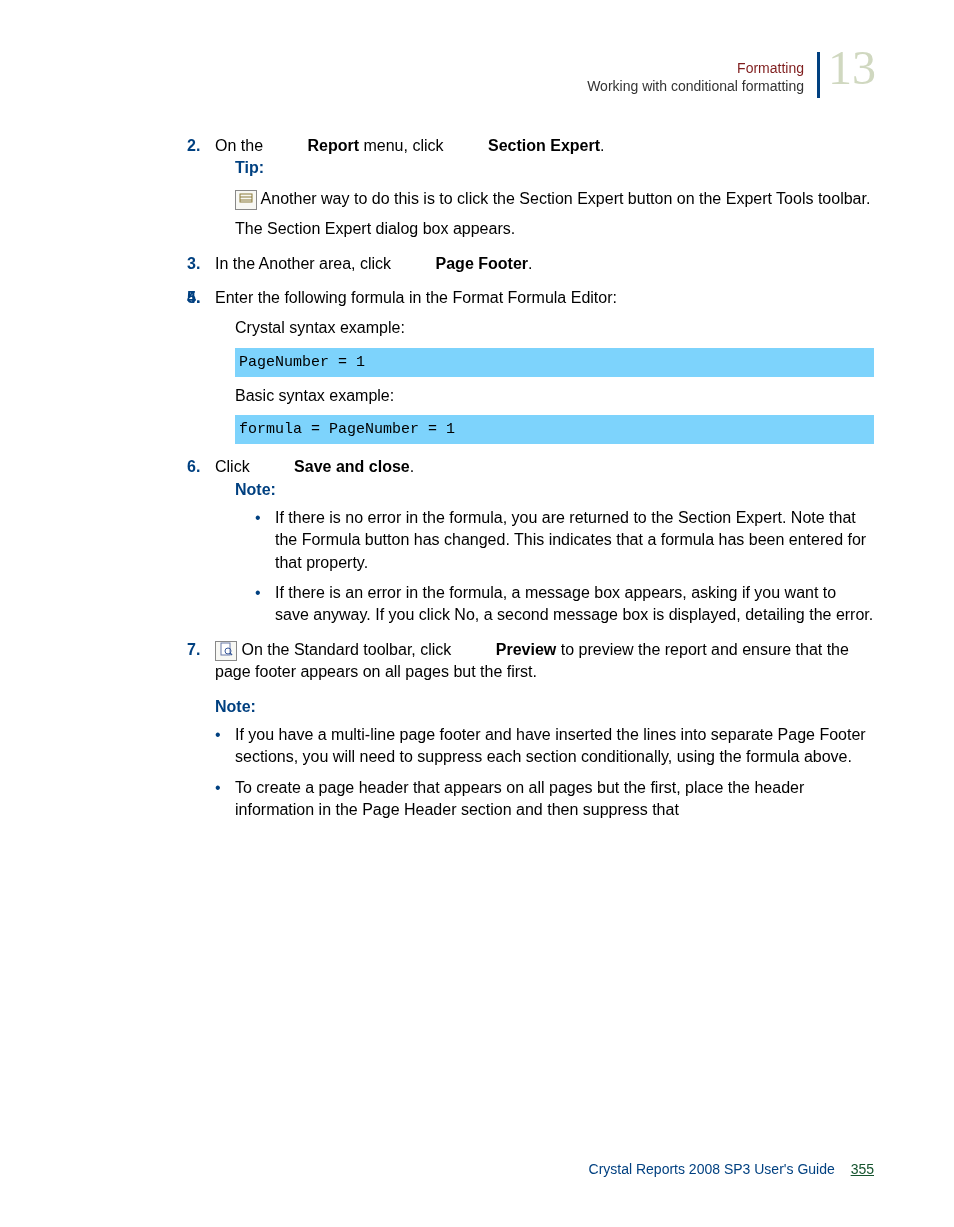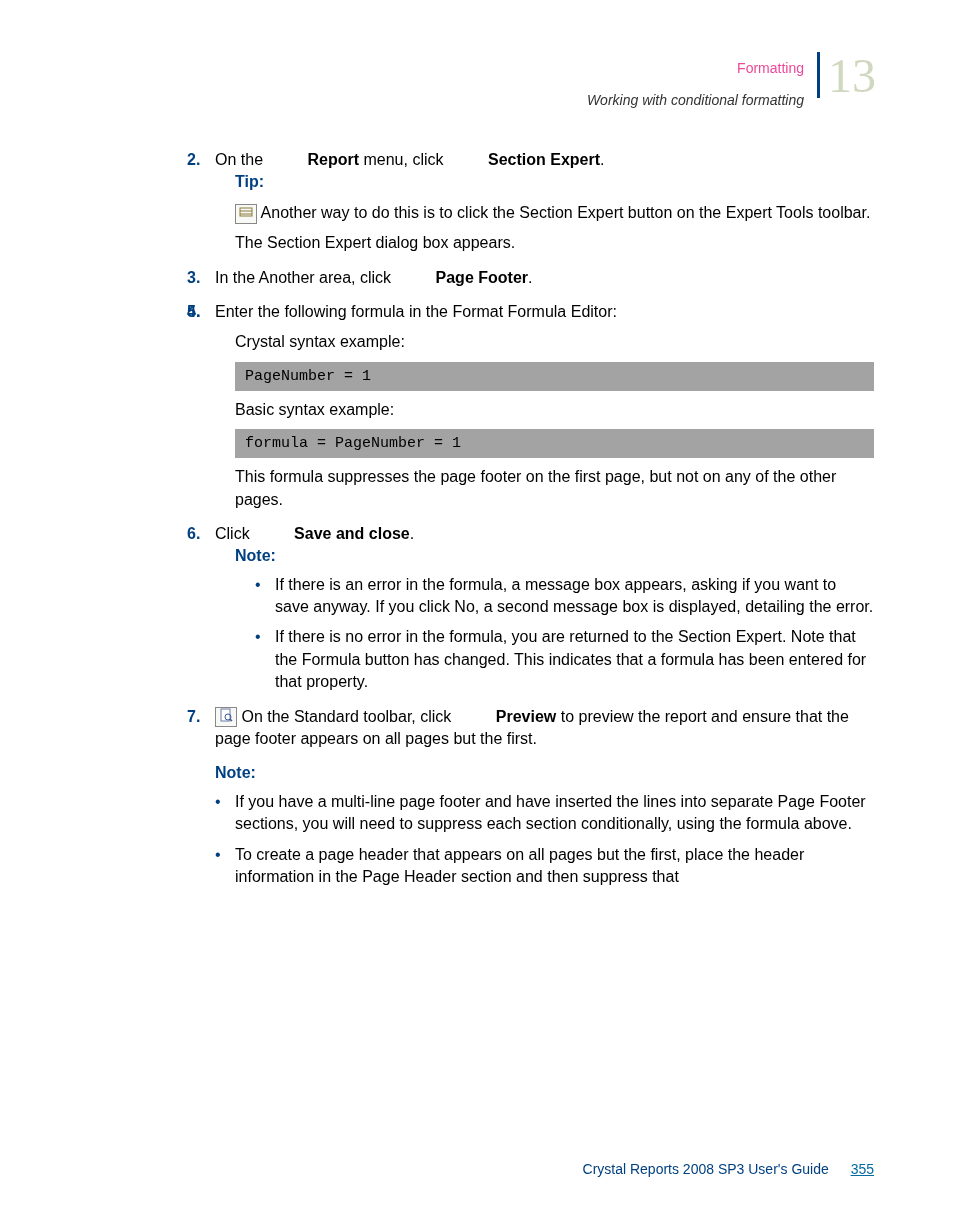--- a/index.html
+++ b/index.html
@@ -13,36 +13,35 @@
     position: relative;
   }
   .page {
     padding: 60px 80px 40px 80px;
   }
   .header {
     text-align: right;
     margin-bottom: 40px;
   }
   .header-line1 {
-    color: #ec4899;
+    color: #7f1d1d;
     font-size: 14px;
   }
   .header-line2 {
     color: #333;
-    font-style: italic;
     font-size: 14px;
-    margin-top: 16px;
+    margin-top: 2px;
     display: inline-block;
   }
   .chapter-num {
     color: #d0d8c0;
     font-size: 48px;
     font-weight: normal;
     position: absolute;
-    top: 48px;
+    top: 40px;
     right: 78px;
     font-family: "Times New Roman", serif;
   }
   .chapter-bar {
     position: absolute;
     top: 52px;
     right: 134px;
     width: 3px;
     height: 46px;
     background: #004080;
@@ -79,24 +78,24 @@
     width: 22px;
     height: 20px;
     border: 1px solid #888;
     background: #f8f8f4;
     vertical-align: middle;
     text-align: center;
     line-height: 18px;
     font-size: 12px;
   }
   .code-block {
-    background: #a3a3a3;
+    background: #7dd3fc;
     font-family: "Courier New", monospace;
     font-size: 15px;
-    padding: 4px 10px;
+    padding: 4px 4px;
     margin: 8px 0;
   }
   .para {
     margin: 8px 0;
   }
   .bullet-list {
     list-style: none;
     padding: 0;
     margin: 6px 0 10px 20px;
   }
@@ -132,22 +131,22 @@
     font-size: 16px;
   }
   .footer {
     position: absolute;
     bottom: 50px;
     right: 80px;
     font-size: 14px;
     color: #004080;
   }
   .footer .pagenum {
-    margin-left: 18px;
-    color: #0369a1;
+    margin-left: 12px;
+    color: #14532d;
     text-decoration: underline;
   }
   b { font-weight: bold; padding-left: 40px; }
 </style>
 </head>
 <body>
 
 <div class="page">
   <div class="chapter-bar"></div>
   <div class="chapter-num">13</div>
@@ -186,32 +185,31 @@
     </div>
 
     <div class="step">
       <span class="step-num">5.</span>
       <span>Enter the following formula in the Format Formula Editor:</span>
       <div class="indent">
         <div class="para">Crystal syntax example:</div>
         <div class="code-block">PageNumber = 1</div>
         <div class="para">Basic syntax example:</div>
         <div class="code-block">formula = PageNumber = 1</div>
-        <div class="para">This formula suppresses the page footer on the first page, but not on any of the other pages.</div>
       </div>
     </div>
 
     <div class="step">
       <span class="step-num">6.</span>
       <span><span>Click </span><b>Save and close</b><span>.</span></span>
       <div class="indent">
         <div class="note-label">Note:</div>
         <ul class="bullet-list">
+          <li>If there is no error in the formula, you are returned to the Section Expert. Note that the Formula button has changed. This indicates that a formula has been entered for that property.</li>
           <li>If there is an error in the formula, a message box appears, asking if you want to save anyway. If you click No, a second message box is displayed, detailing the error.</li>
-          <li>If there is no error in the formula, you are returned to the Section Expert. Note that the Formula button has changed. This indicates that a formula has been entered for that property.</li>
         </ul>
       </div>
     </div>
 
     <div class="step">
       <span class="step-num">7.</span>
       <span>
         <span class="icon-box">
           <svg width="14" height="14" viewBox="0 0 14 14">
               <rect x="2" y="1" width="9" height="12" fill="#fff" stroke="#6a7aa8" stroke-width="1"></rect>

